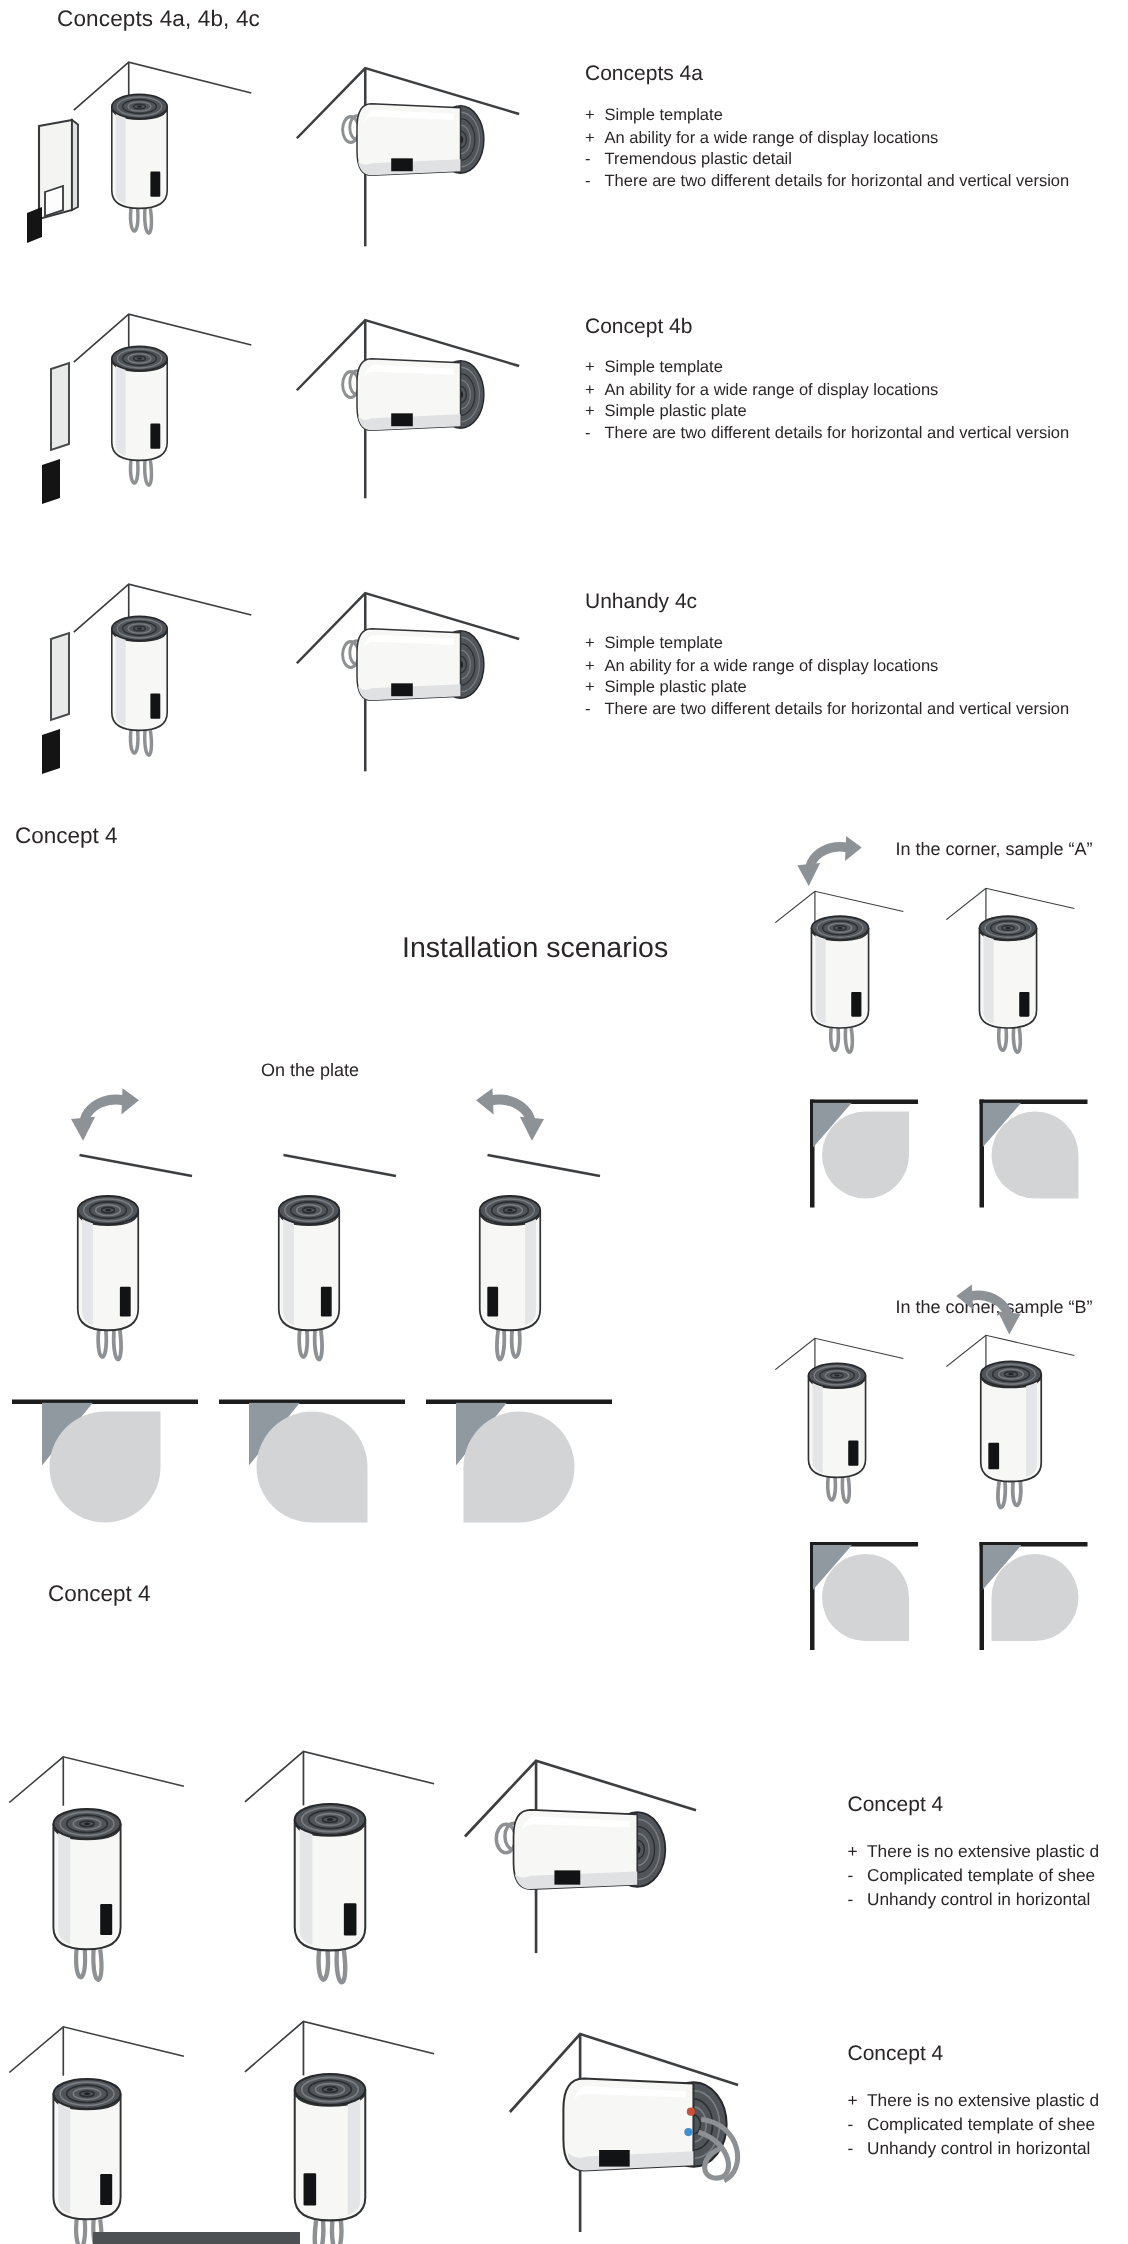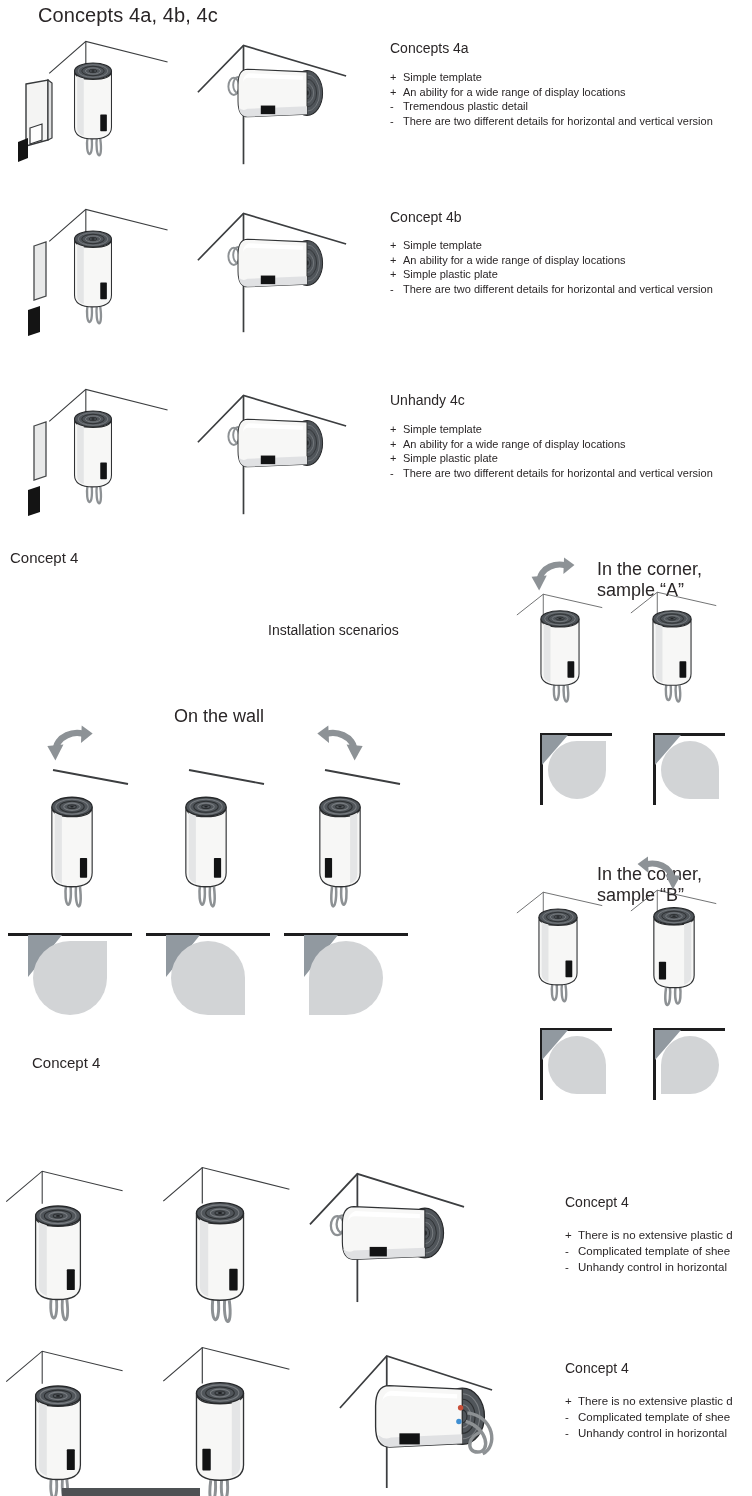--- a/index.html
+++ b/index.html
@@ -1,24 +1,24 @@
 <!DOCTYPE html>
 <html><head>
 <meta charset="utf-8">
 <style>
   *{margin:0;padding:0;box-sizing:border-box}
   html,body{background:#fff}
   #canvas{position:relative;width:752px;height:1496px;background:#ffffff;overflow:hidden;
           font-family:"Liberation Sans",sans-serif;color:#2a2627}
   .abs{position:absolute}
-  .title{font-size:20px;letter-spacing:.1px}
+  .title{font-size:15px;letter-spacing:.1px}
   .h-concept{font-size:14px}
   .h-big{font-size:15px}
-  .sublabel{font-size:14px}
-  .smlabel{font-size:18px}
+  .sublabel{font-size:19px}
+  .smlabel{font-size:12px}
   .bullets{font-size:11px;line-height:14.5px}
   .bullets .row{display:flex;white-space:nowrap}
   .bullets .s{flex:0 0 13px}
   .bullets-bot{font-size:11.5px;line-height:16px;overflow:hidden}
   svg{display:block;overflow:visible}
   .mirror{transform:scaleX(-1)}
   
   .cdiag{position:absolute}
   .cdiag .hline{position:absolute;left:0;top:0;width:100%;height:2.5px;background:#1d1d1e}
   .cdiag .vline{position:absolute;left:0;top:0;width:2.5px;background:#1d1d1e}
@@ -209,21 +209,21 @@
         <span>Simple plastic plate</span>
       </div>
     <div class="row">
         <span class="s">-</span>
         <span>There are two different details for horizontal and vertical version</span>
       </div>
   </div>
 
   <div class="abs h-big" style="left:10px;top:549px">Concept 4</div>
   <div class="abs sublabel" style="left:268px;top:622px">Installation scenarios</div>
-  <div class="abs smlabel" style="left:174px;top:706px">On the wall</div>
+  <div class="abs smlabel" style="left:174px;top:706px">On the plate</div>
 
   <svg class="abs" style="left:46px;top:724px" width="48" height="38" viewBox="0 0 64 52">
       <use href="#sym-rot-arrow"></use>
     </svg>
   <svg class="abs mirror" style="left:316px;top:724px" width="48" height="38" viewBox="0 0 64 52">
       <use href="#sym-rot-arrow"></use>
     </svg>
 
   <svg class="abs" style="left:52px;top:768px" width="78" height="18" viewBox="0 0 78 18">
       <use href="#sym-wallline"></use>

